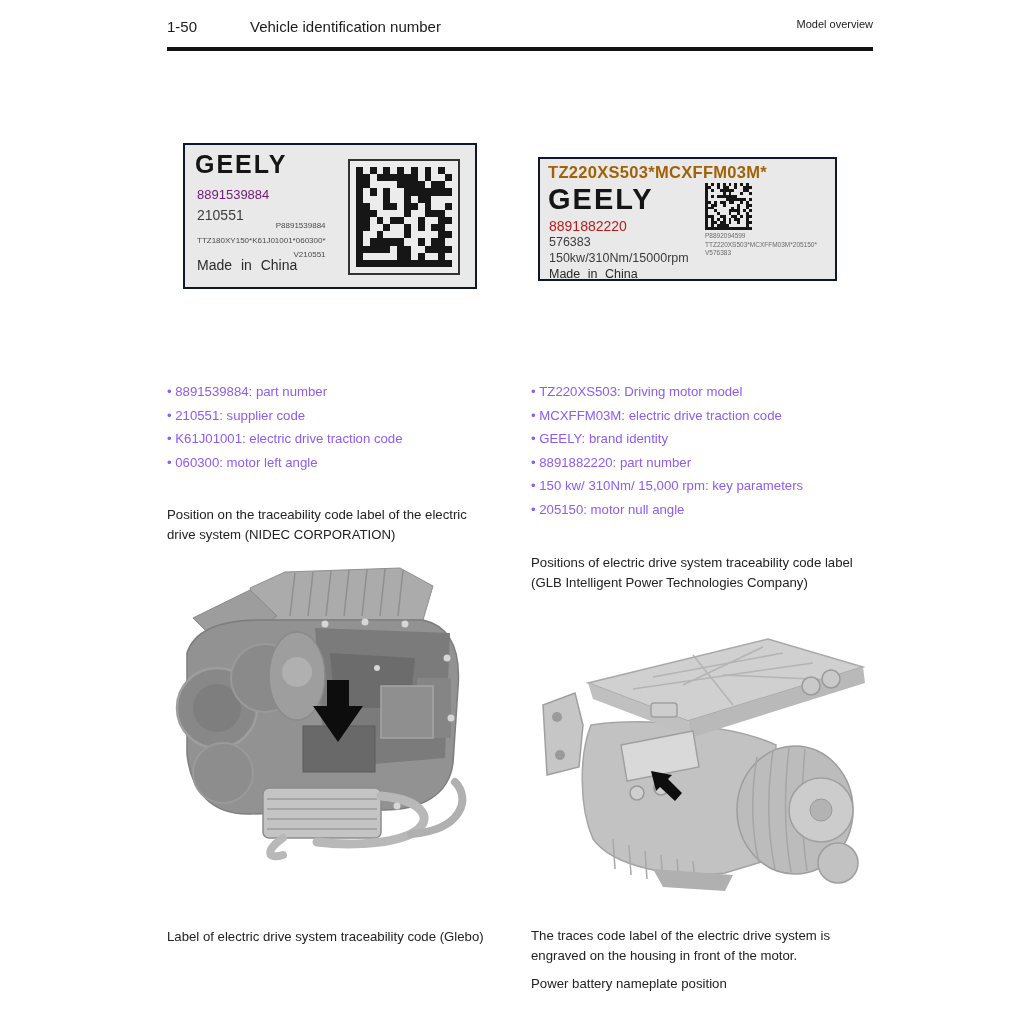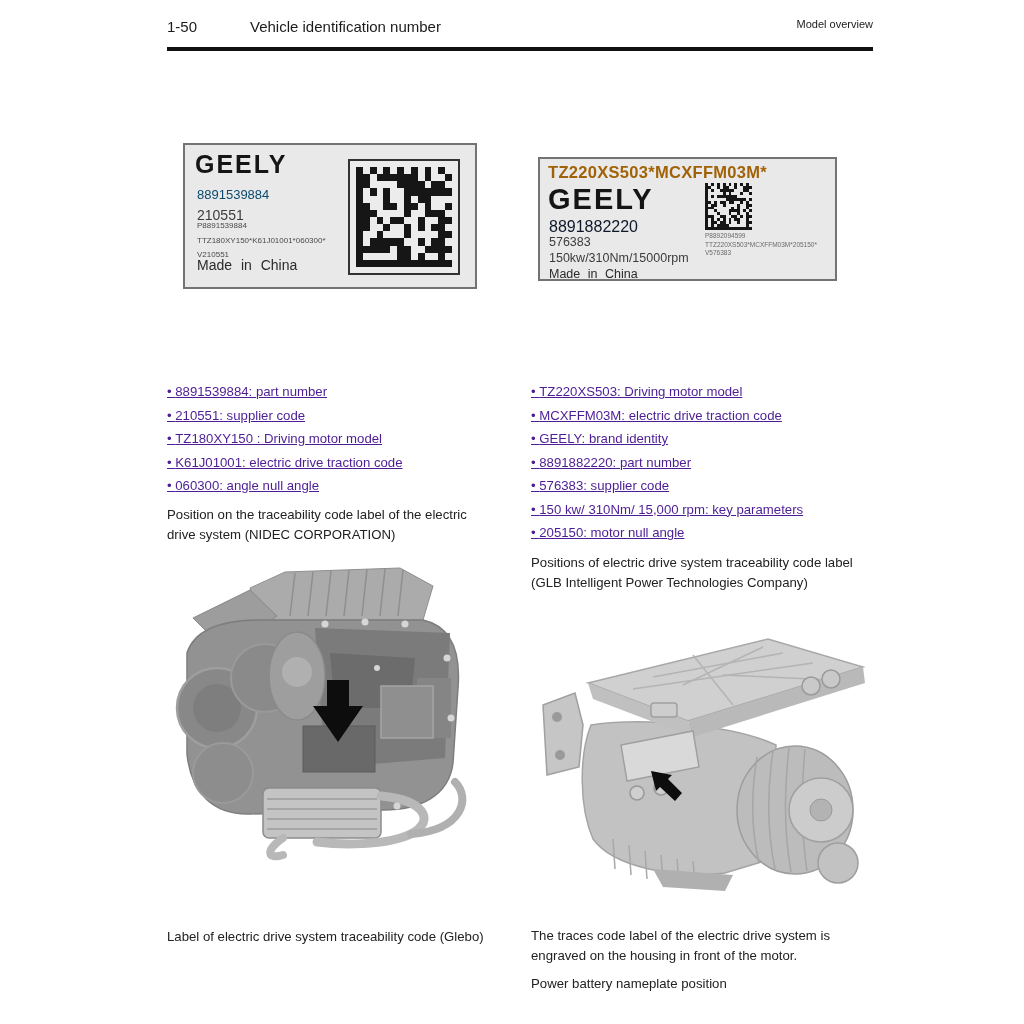--- a/index.html
+++ b/index.html
@@ -9,53 +9,53 @@
     font-family:"Liberation Sans", sans-serif; color:#1b1b1b; overflow:hidden;
   }
   
   .hdr-pageno { position:absolute; left:167px; top:18px; font-size:15px; }
   .hdr-section { position:absolute; left:250px; top:18px; font-size:15px; }
   .hdr-right { position:absolute; left:167px; top:18px; width:706px; text-align:right; font-size:11px; }
   .hdr-rule { position:absolute; left:167px; top:47px; width:706px; height:4px; background:#111; }
 
   
   .plate {
-    position:absolute; background:#e9e9e9; border:2px solid #737373;
+    position:absolute; background:#e9e9e9; border:2px solid #0f172a;
   }
   .plate-left { left:183px; top:143px; width:294px; height:146px; }
   .plate-right { left:538px; top:157px; width:299px; height:124px; }
   .geely-logo {
     position:absolute; font-weight:bold; letter-spacing:2px; color:#151515;
     transform:scaleY(1.02); transform-origin:left top; white-space:nowrap;
   }
   .pl-brand { left:10px; top:5px; font-size:25px; }
-  .pl-part { position:absolute; left:12px; top:42px; font-size:13px; color:#0c4a6e; }
+  .pl-part { position:absolute; left:12px; top:42px; font-size:13px; color:#701a75; }
   .pl-supplier { position:absolute; left:12px; top:62px; font-size:14px; color:#3c3c3c; }
-  .pl-trace { position:absolute; left:12px; top:74px; font-size:8px; line-height:14.5px; color:#4a4a4a; white-space:nowrap; }
+  .pl-trace { position:absolute; left:12px; top:74px; font-size:8px; line-height:14.5px; color:#4a4a4a; white-space:nowrap;text-align:right; }
   .pl-made { position:absolute; left:12px; top:112px; font-size:14px; word-spacing:5px; color:#2a2a2a; }
   .dm-frame {
     position:absolute; left:163px; top:14px; width:112px; height:116px;
     border:2px solid #333; padding:6px; background:#ececec;
   }
   .dm { width:100%; height:100%; }
   .dm svg { width:100%; height:100%; display:block; }
   .dm svg rect { fill:#161616; }
 
   .pr-model { position:absolute; left:8px; top:4px; font-size:16.5px; font-weight:bold; letter-spacing:0.3px; color:#a16207; white-space:nowrap; }
   .pr-brand { left:8px; top:23px; font-size:29px; }
-  .pr-part { position:absolute; left:9px; top:59px; font-size:16px; color:#0f172a; }
+  .pr-part { position:absolute; left:9px; top:59px; font-size:14px; color:#b91c1c; }
   .pr-supplier { position:absolute; left:9px; top:76px; font-size:12.5px; color:#3c3c3c; }
   .pr-params { position:absolute; left:9px; top:92px; font-size:12.5px; color:#3c3c3c; white-space:nowrap; }
   .pr-made { position:absolute; left:9px; top:108px; font-size:12.5px; word-spacing:4px; color:#2a2a2a; }
   .pr-dm { position:absolute; left:165px; top:24px; width:47px; height:47px; }
   .pr-trace { position:absolute; left:165px; top:73px; font-size:6.5px; line-height:8.5px; color:#6a6a6a; white-space:nowrap; }
 
   
   .spec-list { position:absolute; list-style:none; }
-  .spec-list li { font-size:13.2px; line-height:14px; margin-bottom:9.5px; color:#4c1d95;text-decoration:underline; }
+  .spec-list li { font-size:13.2px; line-height:14px; margin-bottom:9.5px; color:#8b5cf6; }
   .spec-list li::before { content:"\2022\00a0"; }
   .spec-list-left { left:167px; top:385px; width:330px; }
   .spec-list-right { left:531px; top:385px; width:350px; }
   .para { position:absolute; font-size:13.2px; line-height:19.5px; color:#222; }
   .note-left { left:167px; top:505px; width:325px; }
   .note-right { left:531px; top:553px; width:352px; }
   .cap1-left { left:167px; top:879px; width:330px; }
   .cap2-left { left:167px; top:927px; width:330px; }
   .cap1-right { left:531px; top:926px; width:352px; }
   .cap2-right { left:531px; top:974px; width:352px; }
@@ -356,32 +356,30 @@
     <div class="pr-trace">
         <div>P8892094599</div>
         <div>TTZ220XS503*MCXFFM03M*205150*</div>
         <div>V576383</div>
       </div>
   </div>
 
   <ul class="spec-list spec-list-left">
       <li>8891539884: part number</li>
       <li>210551: supplier code</li>
-      <li>TZ180XY150 : Driving motor model</li>
       <li>K61J01001: electric drive traction code</li>
-      <li>060300: angle null angle</li>
+      <li>060300: motor left angle</li>
     </ul>
   <p class="para note-left">Position on the traceability code label of the electric drive system (NIDEC CORPORATION)</p>
 
   <ul class="spec-list spec-list-right">
       <li>TZ220XS503: Driving motor model</li>
       <li>MCXFFM03M: electric drive traction code</li>
       <li>GEELY: brand identity</li>
       <li>8891882220: part number</li>
-      <li>576383: supplier code</li>
       <li>150 kw/ 310Nm/ 15,000 rpm: key parameters</li>
       <li>205150: motor null angle</li>
     </ul>
   <p class="para note-right">Positions of electric drive system traceability code label (GLB Intelligent Power Technologies Company)</p>
 
   <div class="fig fig-left">
     <svg viewBox="0 0 315 305" xmlns="http://www.w3.org/2000/svg">
       <path d="M85,30 L120,14 L235,10 L268,28 L258,62 L95,62 Z" fill="#ababab" stroke="#8f8f8f" stroke-width="1"></path>
       <g stroke="#8f8f8f" stroke-width="1.5">
         <line x1="130" y1="15" x2="125" y2="58"></line>

